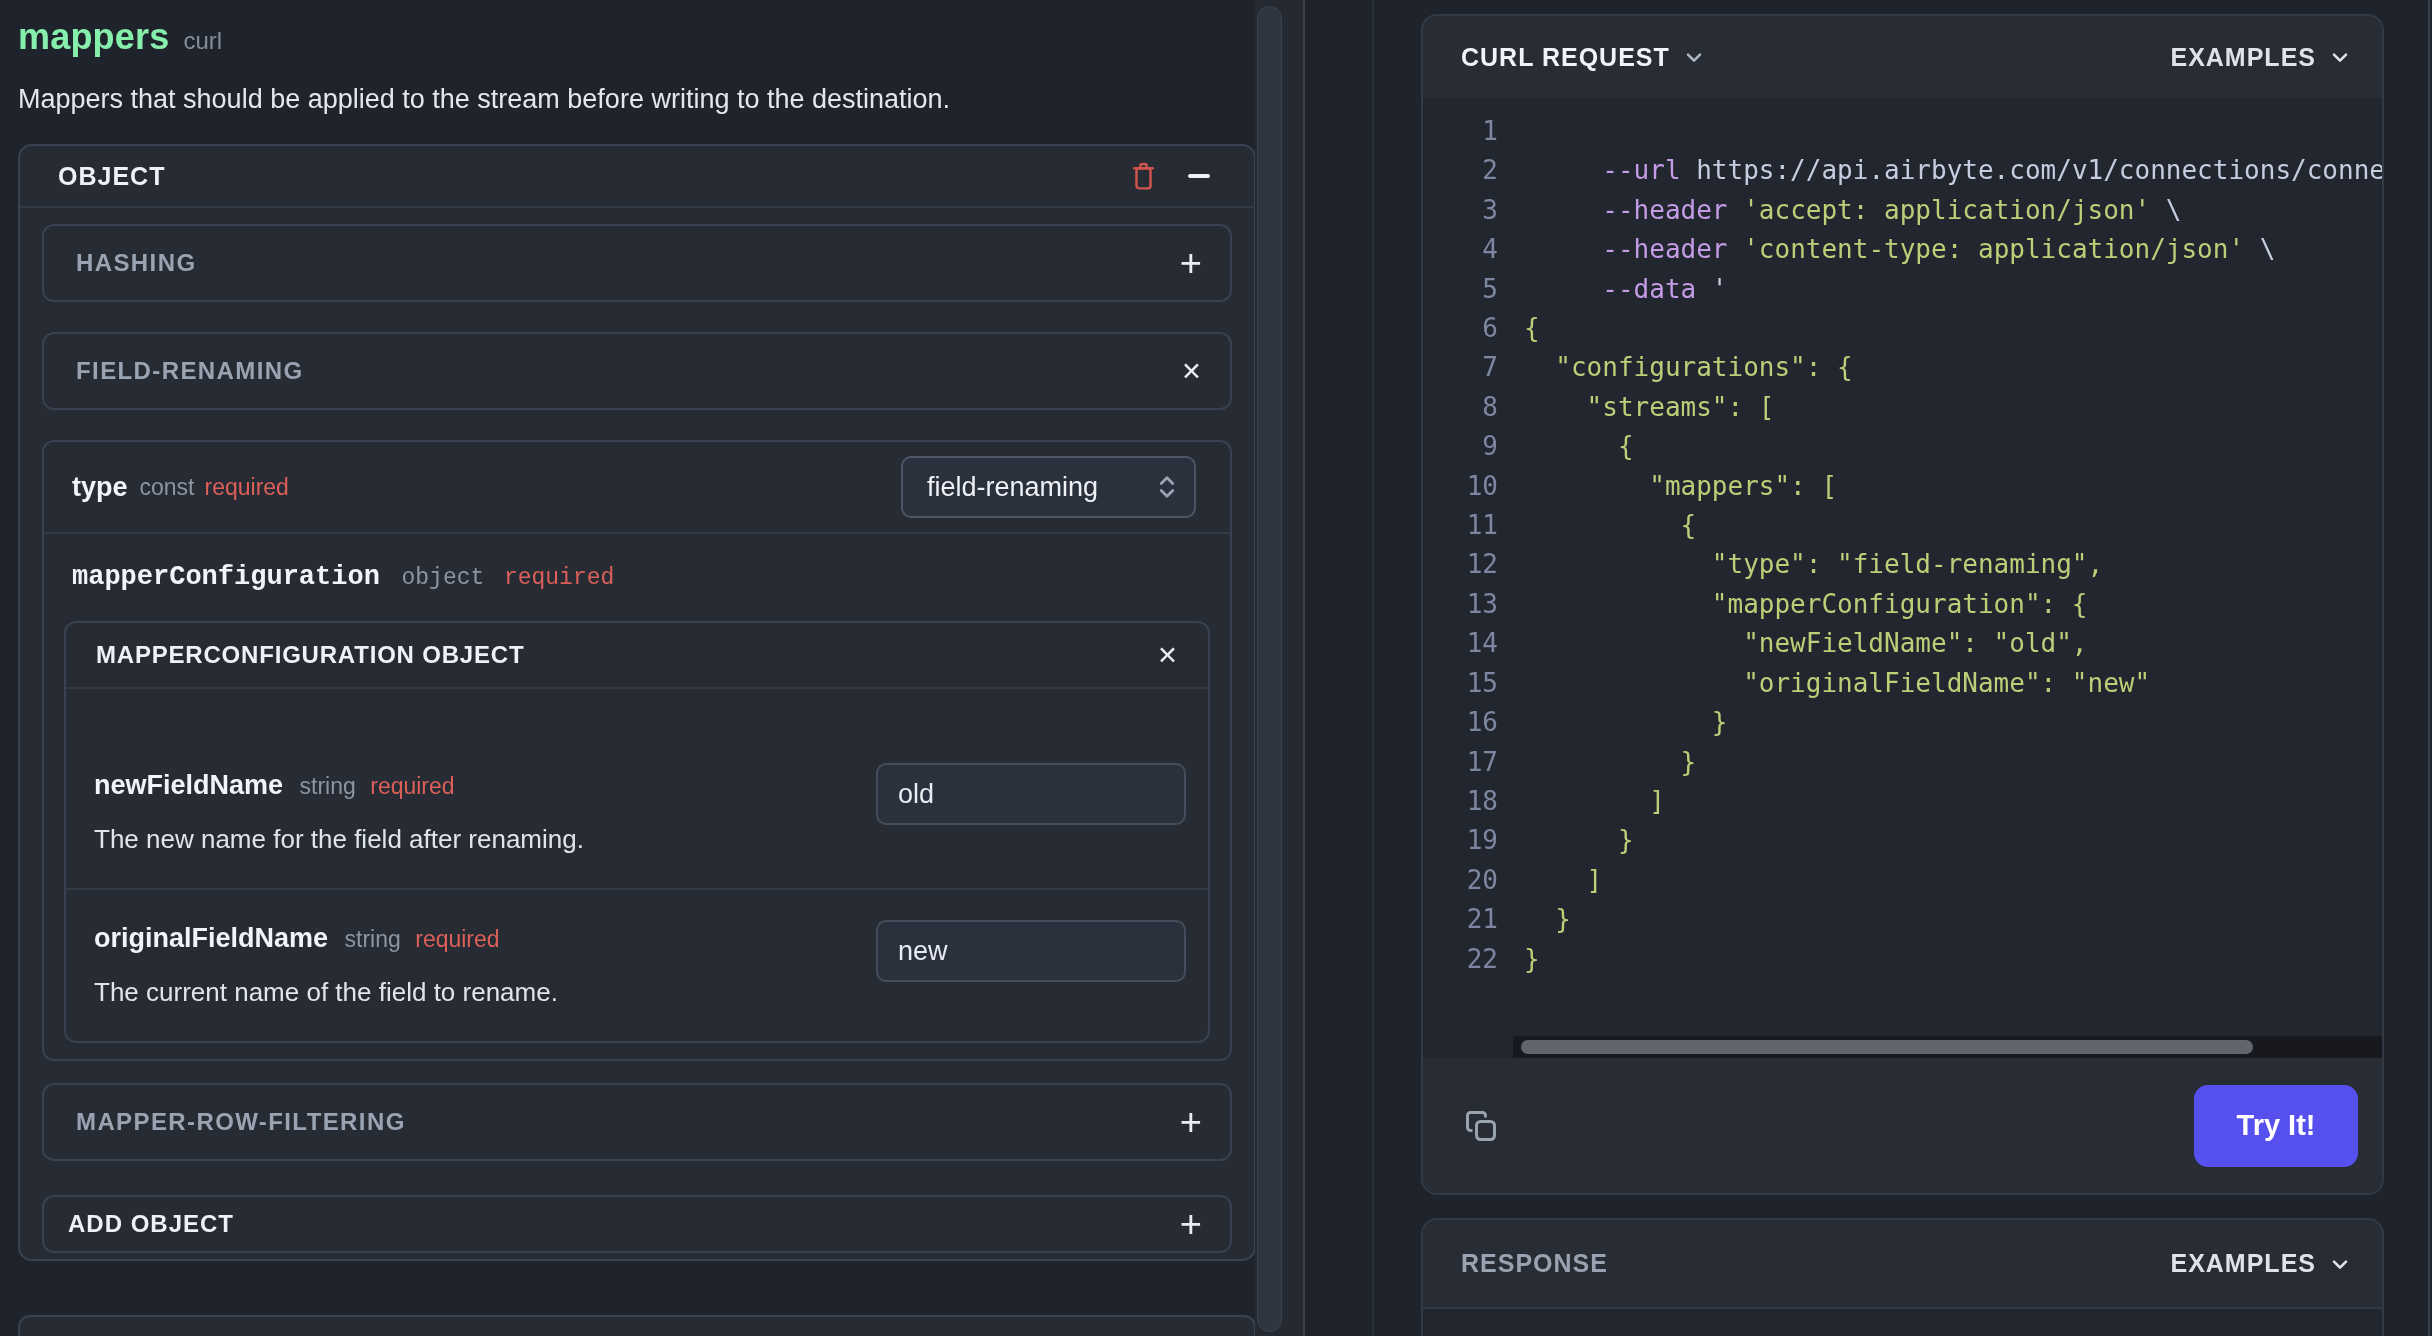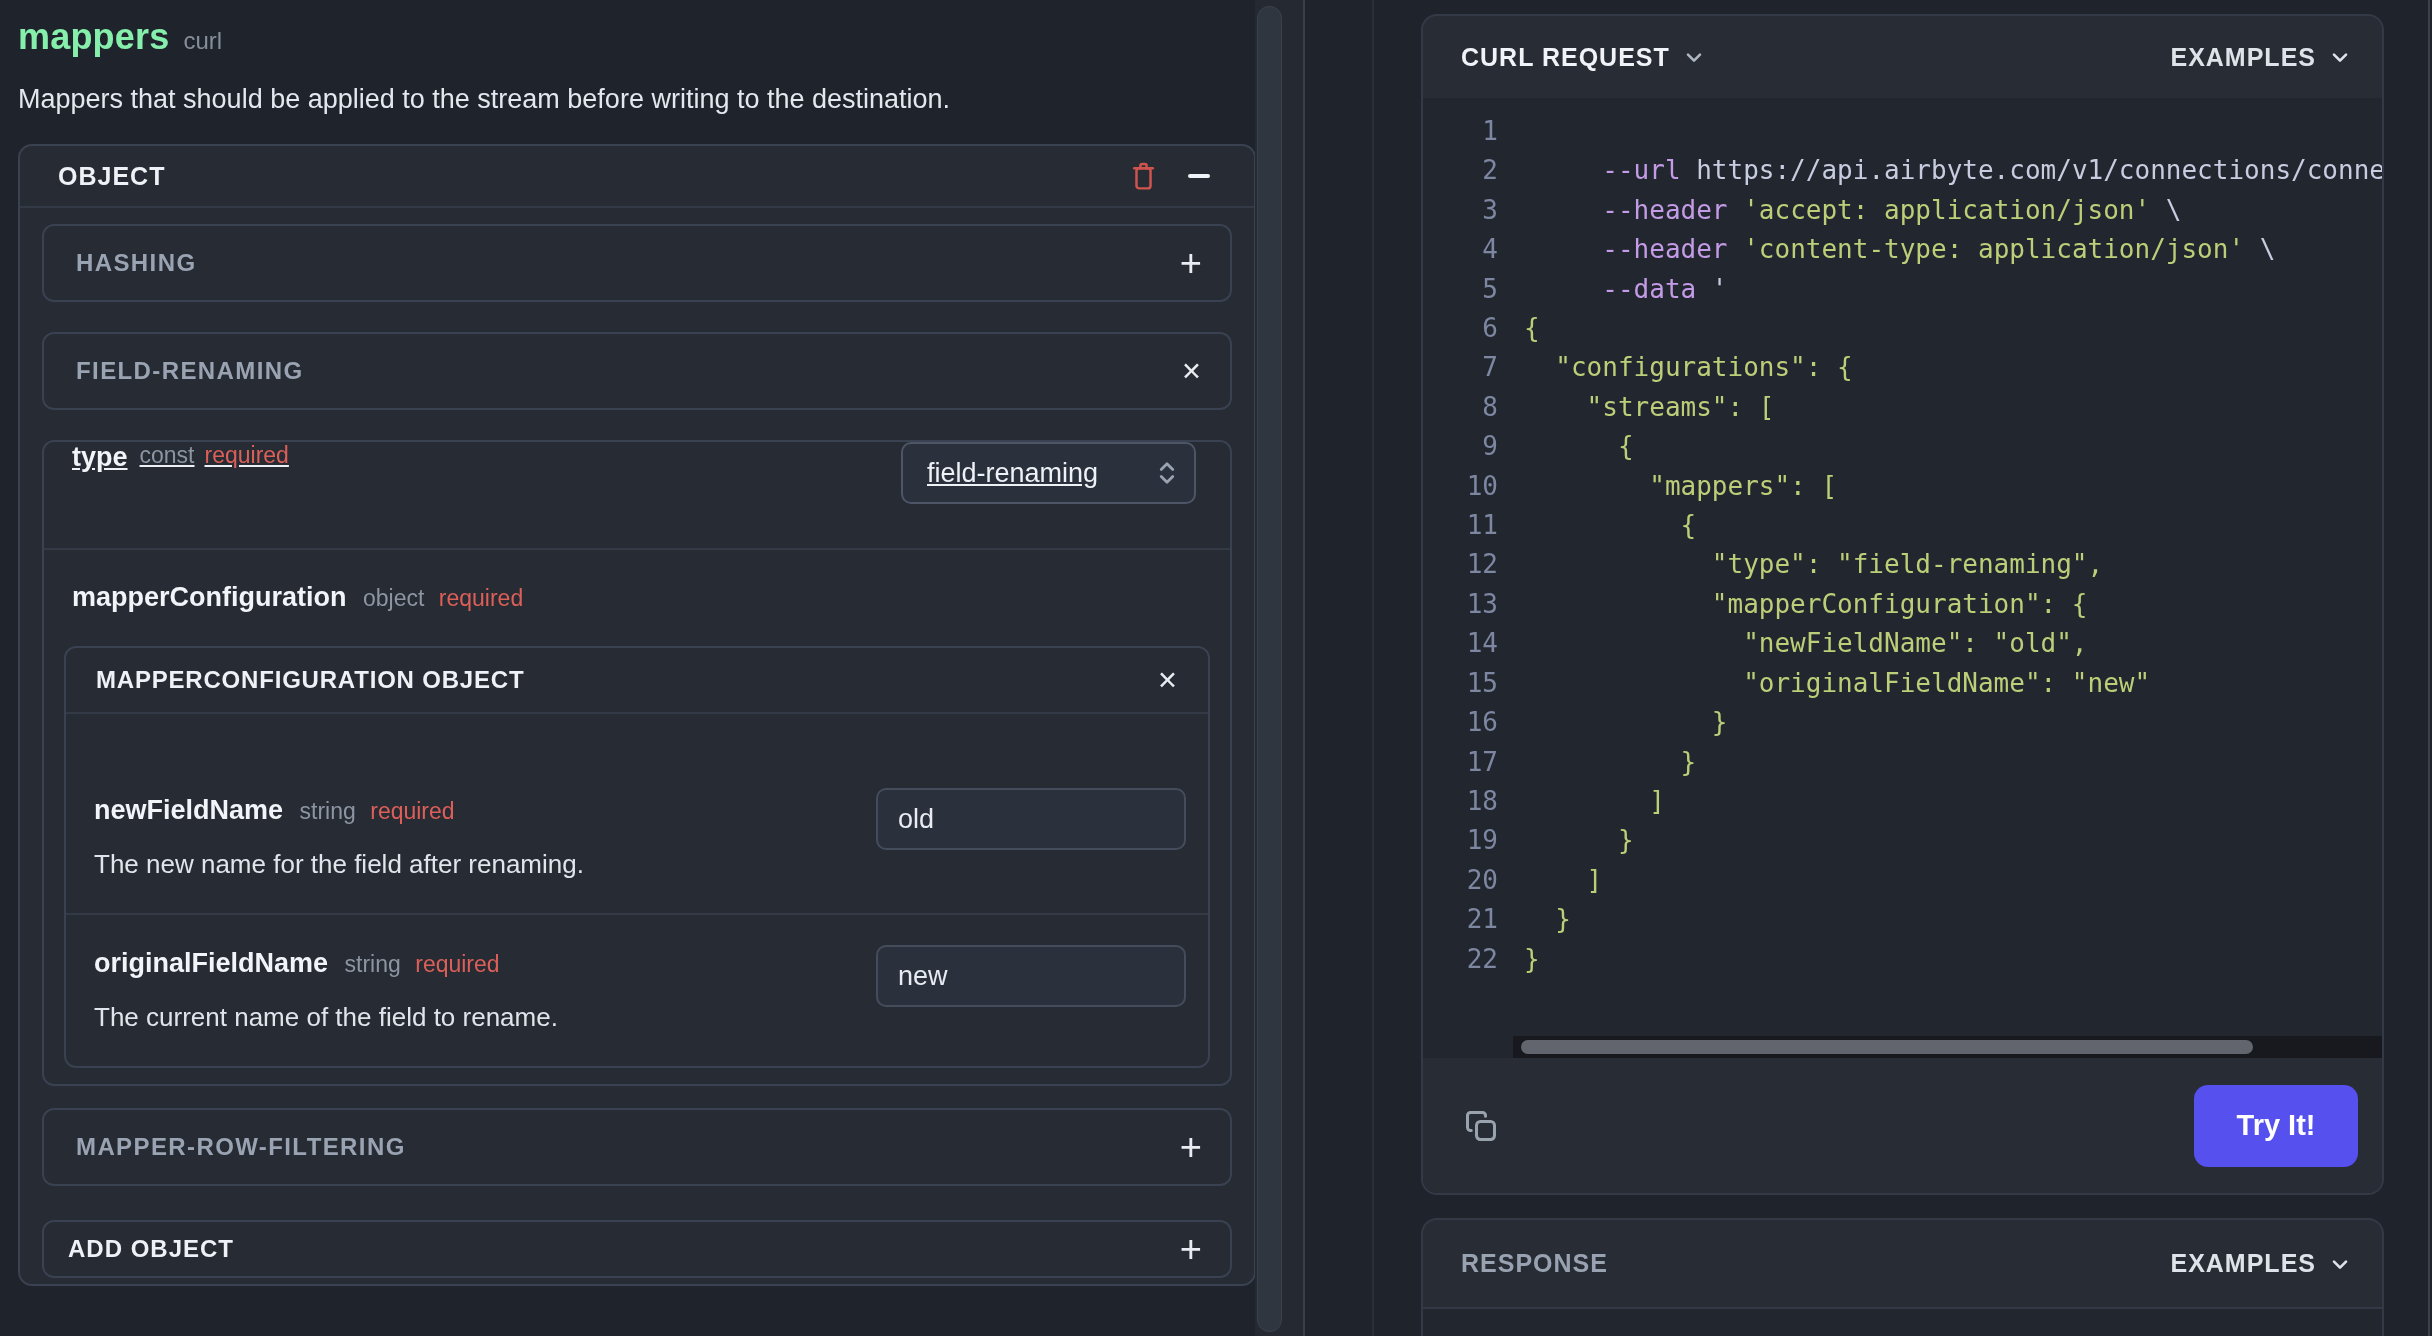--- a/index.html
+++ b/index.html
@@ -47,30 +47,30 @@
   .collapse-row{background:var(--panel);border:2px solid var(--border);border-radius:12px;height:78px;display:flex;align-items:center;padding:0 28px 0 32px;cursor:pointer;}
   .collapse-row .row-label{font-size:24px;font-weight:bold;letter-spacing:1.4px;color:var(--muted);}
   .collapse-row .spacer{flex:1;}
   .plus-glyph{font-size:38px;font-weight:200;color:#e9ecf1;line-height:1;}
   .x-glyph{font-size:25px;font-weight:400;color:#e9ecf1;line-height:1;}
   .gap30{height:30px;}
   .gap22{height:22px;}
   .gap34{height:34px;}
 
   .expanded-panel{border:2px solid var(--border);border-radius:12px;background:var(--panel);padding-bottom:16px;}
-  .type-row{height:108px;display:flex;padding:0 34px 0 28px;border-bottom:2px solid var(--border-soft);text-decoration:underline;}
+  .type-row{height:92px;display:flex;align-items:center;padding:0 34px 0 28px;border-bottom:2px solid var(--border-soft);}
   .prop-name{font-size:27px;font-weight:bold;color:#f1f4f8;}
   .prop-kind{font-size:23px;color:var(--muted2);margin-left:12px;}
   .prop-req{font-size:23px;color:var(--red);margin-left:10px;}
   .type-row .spacer{flex:1;}
 
   .select-box{width:295px;height:62px;background:var(--input-bg);border:2px solid var(--input-border);border-radius:10px;display:flex;align-items:center;padding:0 14px 0 24px;cursor:pointer;}
   .select-box .sel-value{font-size:27px;color:var(--text);flex:1;}
 
-  .mapperconf-label{margin:26px 28px 0 28px;line-height:42px;}
+  .mapperconf-label{margin:26px 28px 0 28px;line-height:34px;font-family:Liberation Mono, monospace;}
   .mc-box{margin:24px 20px 0 20px;border:2px solid var(--border);border-radius:12px;background:var(--panel);}
   .mc-header{height:66px;display:flex;align-items:center;padding:0 30px;border-bottom:2px solid var(--border-soft);}
   .mc-title{font-size:24px;font-weight:bold;letter-spacing:.8px;color:var(--text);}
   .mc-header .spacer{flex:1;}
 
   .field-row{position:relative;padding:26px 28px 31px 28px;}
   .field-row.bordered{border-bottom:2px solid var(--border-soft);margin-top:48px;}
   .field-row .label-line{line-height:44px;}
   .field-row .desc{margin-top:10px;font-size:26px;color:#e0e4eb;line-height:36px;}
   .text-input{position:absolute;top:26px;right:22px;width:310px;height:62px;background:var(--input-bg);border:2px solid #454d5c;border-radius:10px;color:#e8ebf1;font-size:27px;font-family:"Liberation Sans",sans-serif;padding:0 20px;outline:none;}

